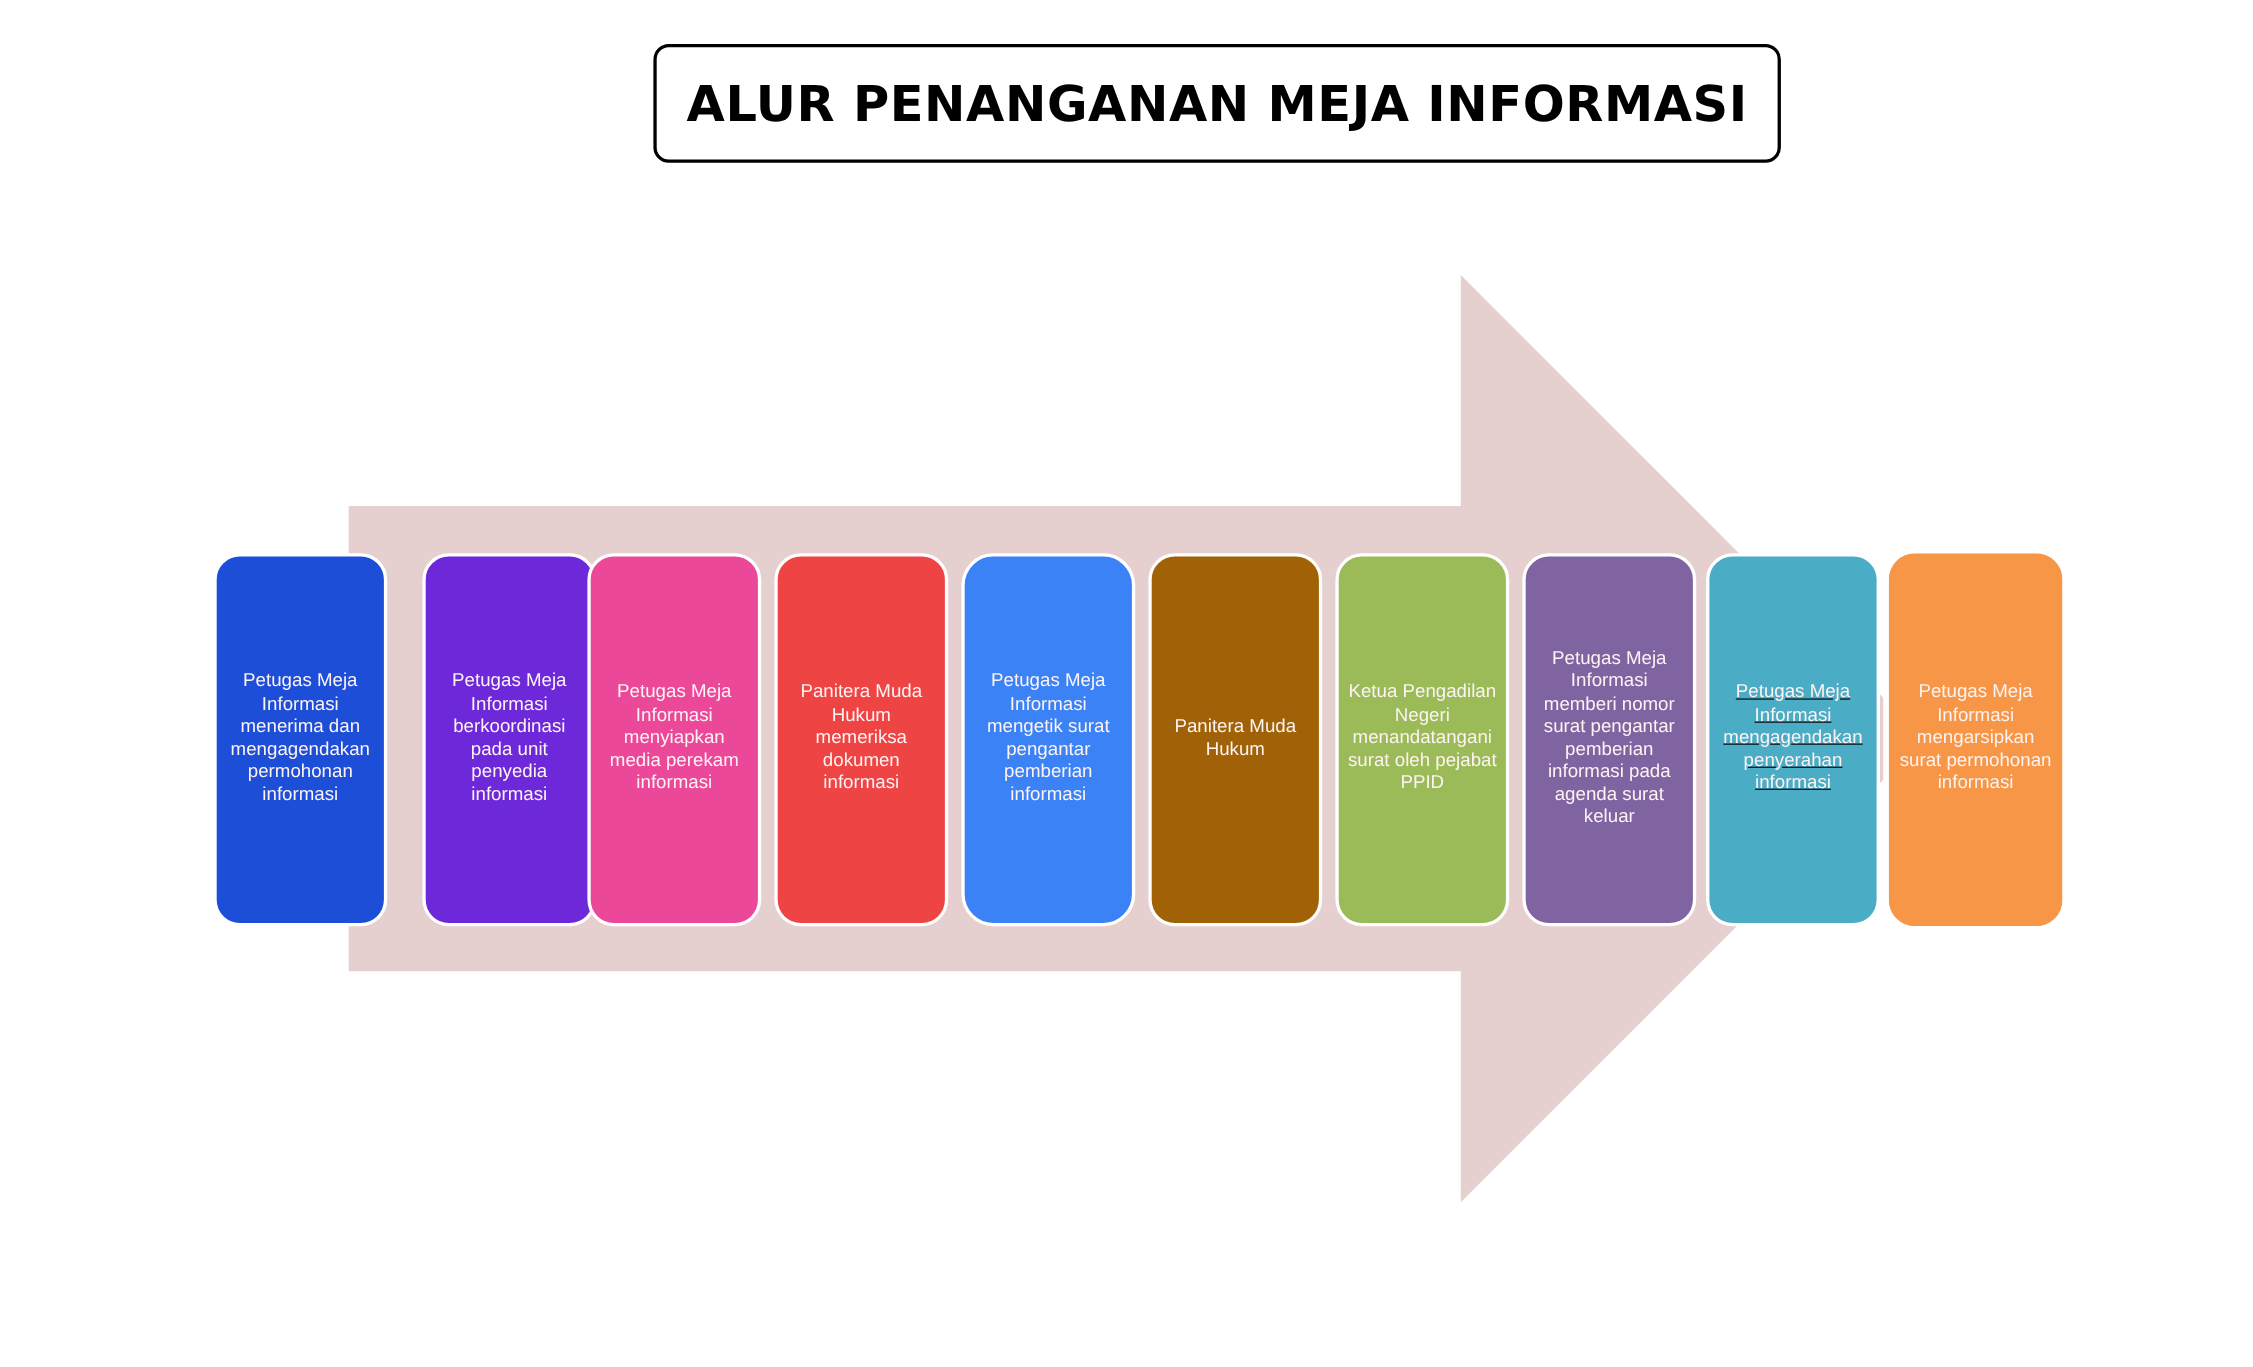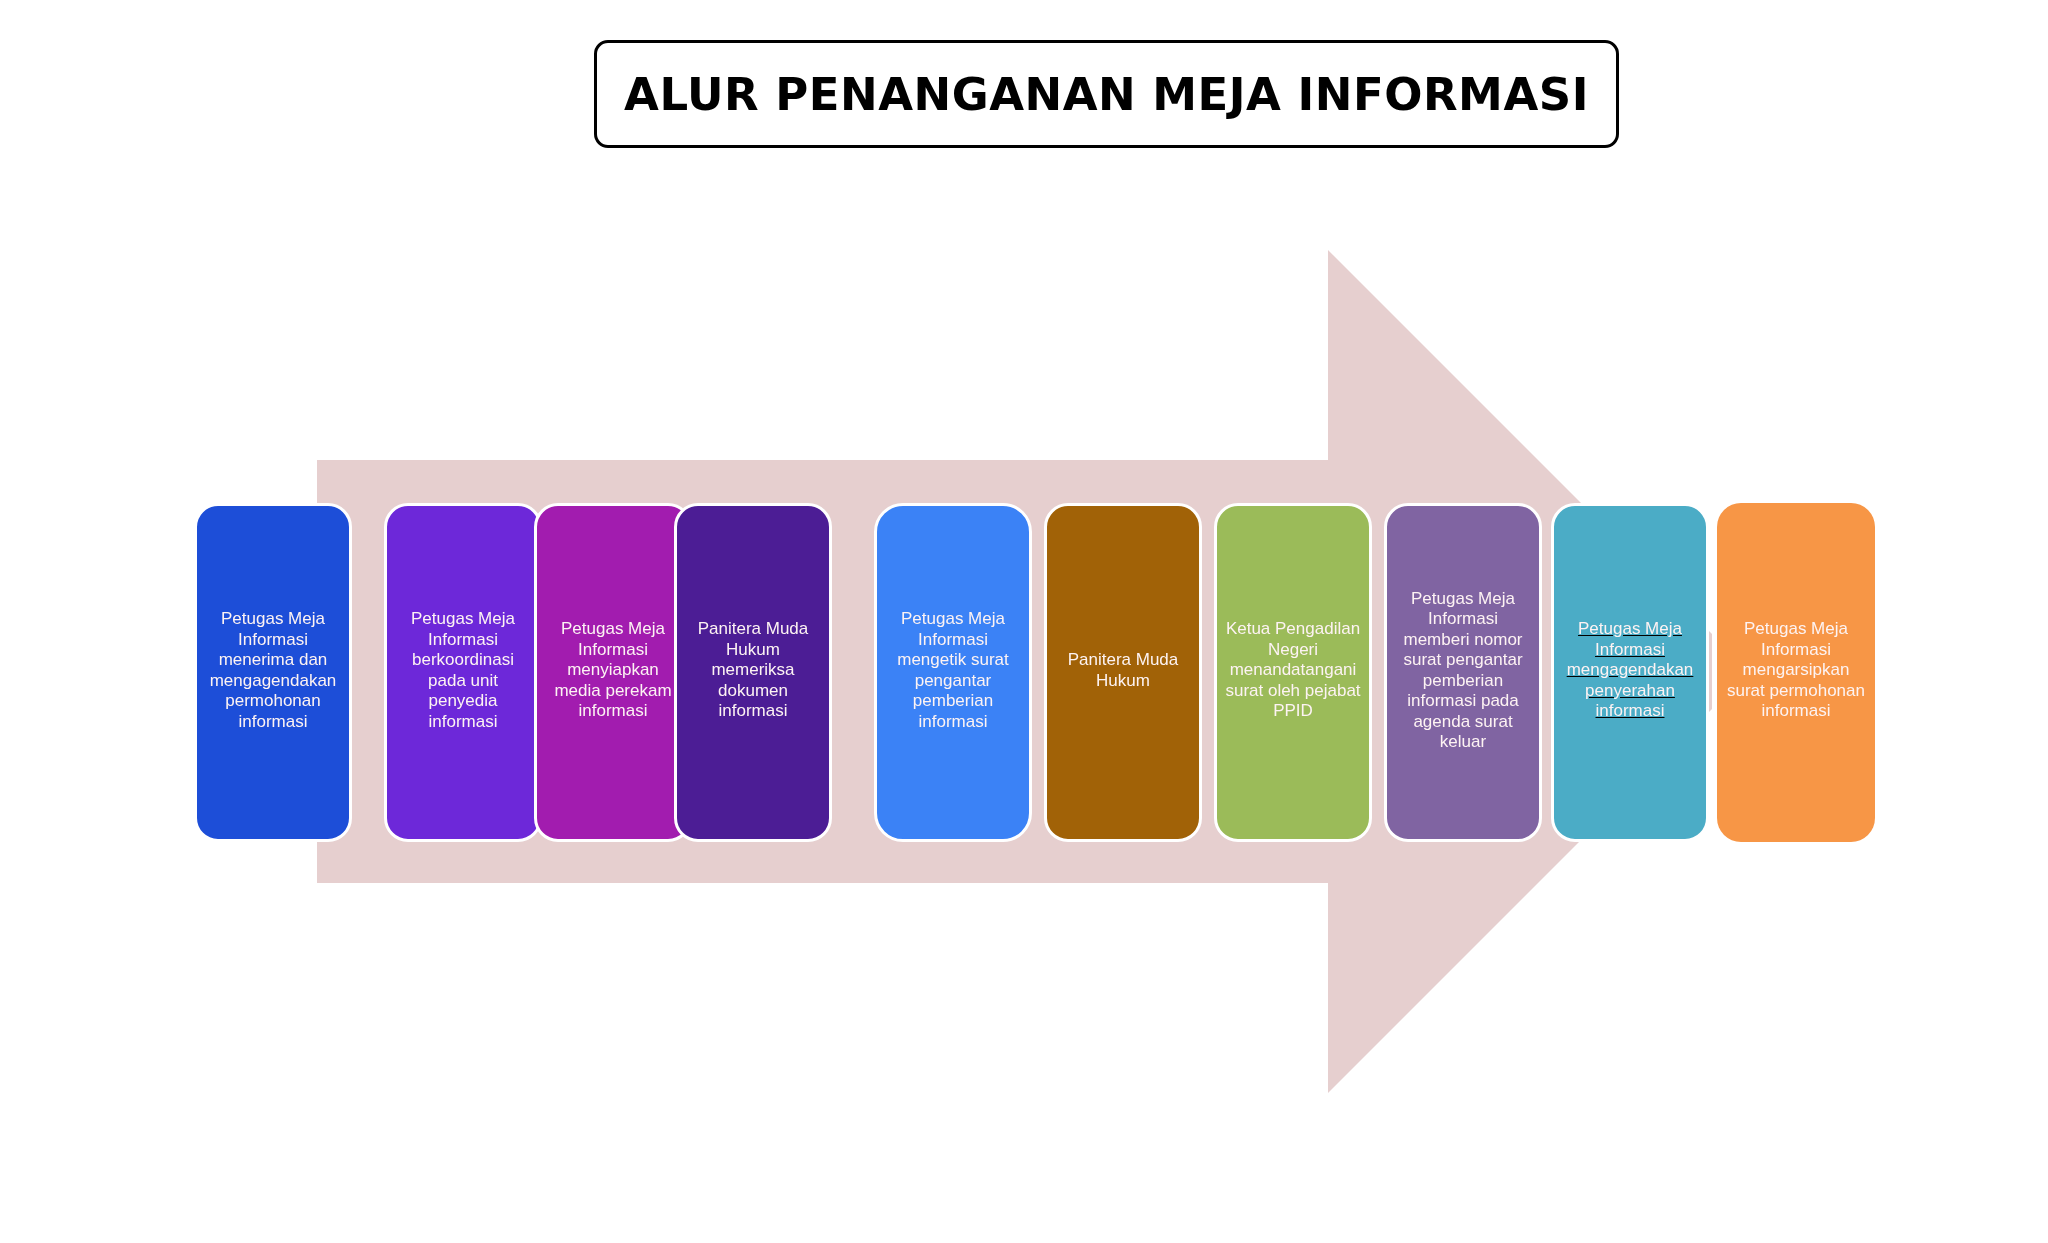--- a/index.html
+++ b/index.html
@@ -36,24 +36,24 @@
 <svg class="arrow" viewBox="0 0 2048 1243" xmlns="http://www.w3.org/2000/svg">
   <polygon points="317,460 1328,460 1328,250 1712,634 1712,709 1328,1093 1328,883 317,883" fill="#E6CFCF"></polygon>
 </svg>
 
 <div class="step" style="left:194px; background:#1d4ed8;">
   <span class="step-text">Petugas Meja Informasi menerima dan mengagendakan permohonan informasi</span>
 </div>
 <div class="step" style="left:384px; background:#6d28d9;">
   <span class="step-text">Petugas Meja Informasi berkoordinasi pada unit penyedia informasi</span>
 </div>
-<div class="step" style="left:534px; background:#a21caf;">
+<div class="step" style="left:534px; background:#ec4899;">
   <span class="step-text">Petugas Meja Informasi menyiapkan media perekam informasi</span>
 </div>
-<div class="step" style="left:674px; background:#4c1d95;">
+<div class="step" style="left:704px; background:#ef4444;">
   <span class="step-text">Panitera Muda Hukum memeriksa dokumen informasi</span>
 </div>
 <div class="step" style="left:874px; background:#3b82f6;border-radius:29px;">
   <span class="step-text">Petugas Meja Informasi mengetik surat pengantar pemberian informasi</span>
 </div>
 <div class="step" style="left:1044px; background:#a16207;">
   <span class="step-text">Panitera Muda Hukum</span>
 </div>
 <div class="step" style="left:1214px; background:#9BBB59;">
   <span class="step-text">Ketua Pengadilan Negeri menandatangani surat oleh pejabat PPID</span>

